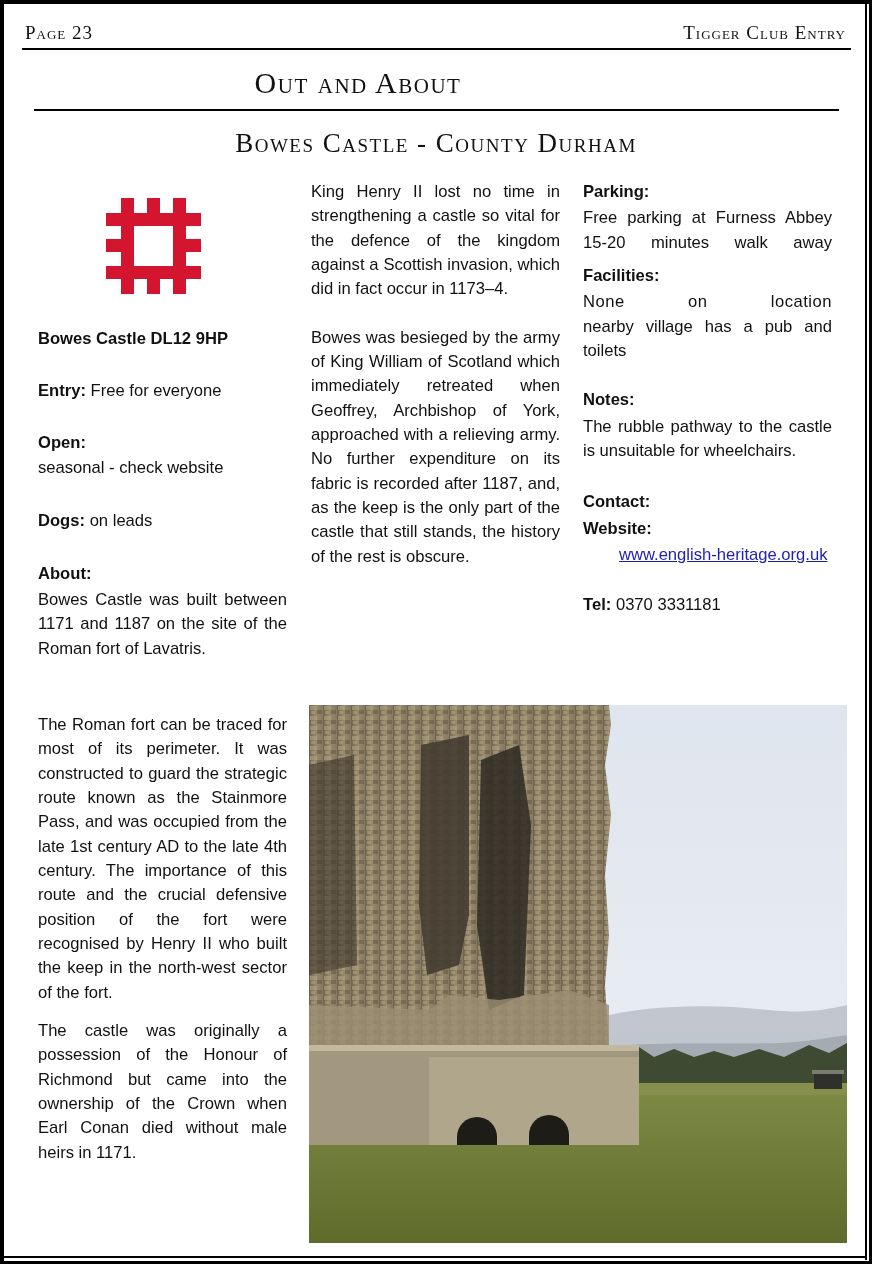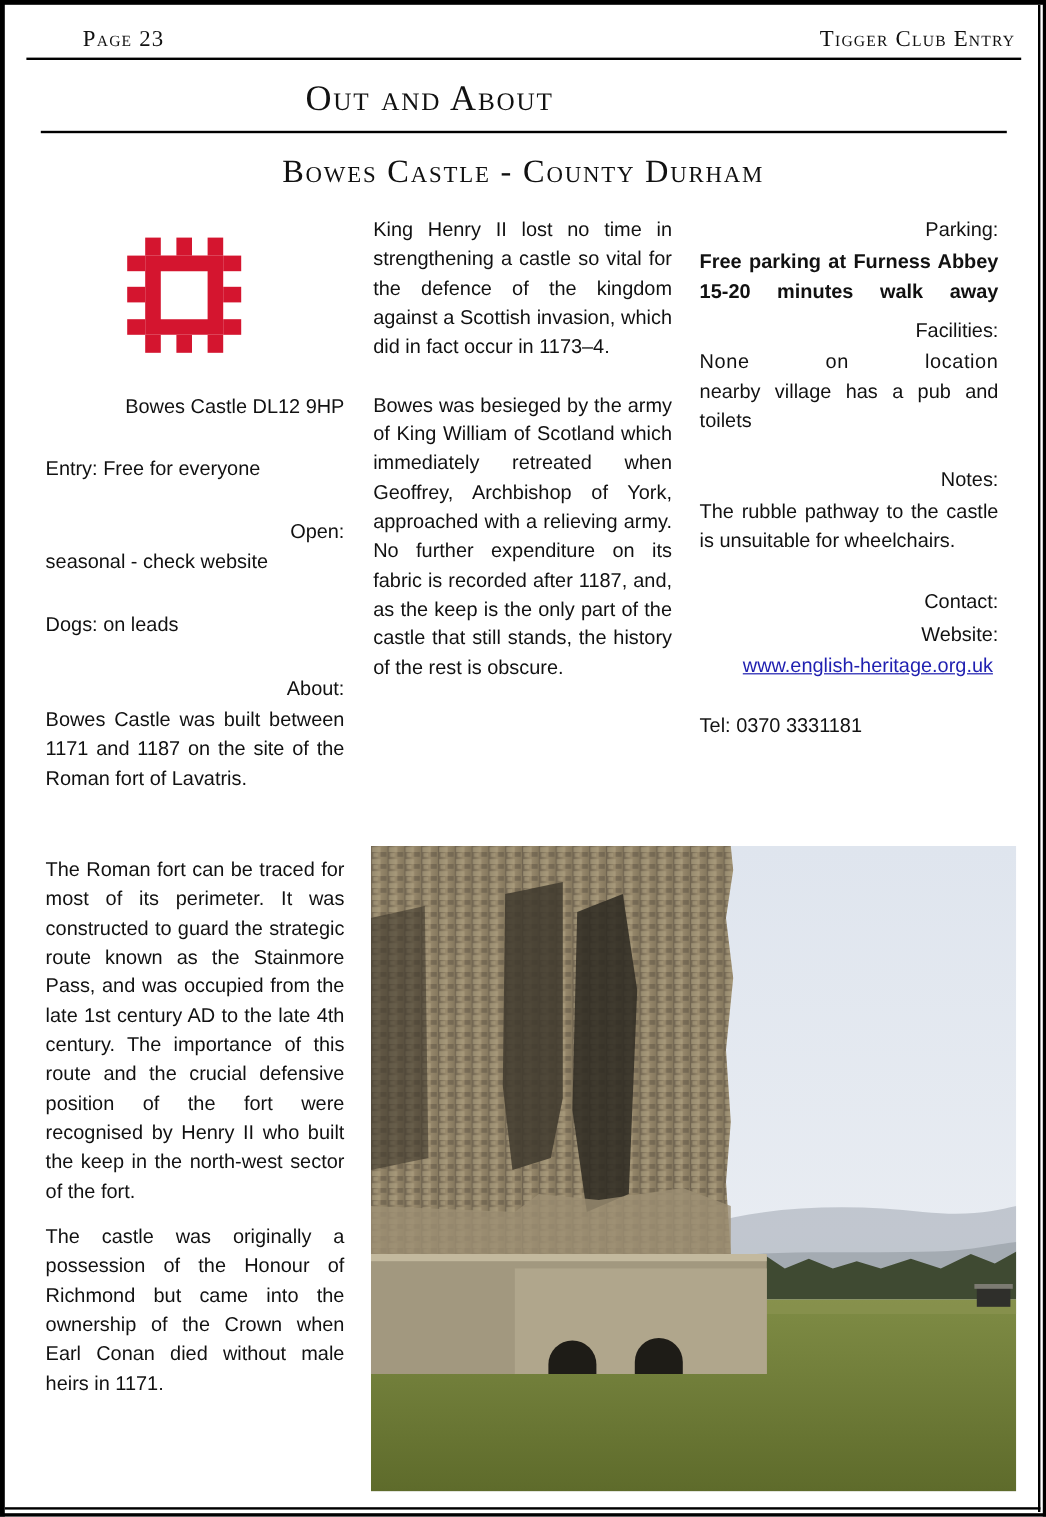--- a/index.html
+++ b/index.html
@@ -13,21 +13,21 @@
     .frame-right-b { position: absolute; left: 869px; top: 0; width: 3px; height: 1264px; background: #000; }
     .frame-bottom-a { position: absolute; left: 4px; top: 1256px; width: 863px; height: 2px; background: #000; }
     .frame-bottom-b { position: absolute; left: 0; top: 1261px; width: 872px; height: 3px; background: #000; }
 
     
     .run-left, .run-right {
       position: absolute; top: 22px;
       font-family: "Liberation Serif", "DejaVu Serif", serif;
       font-variant: small-caps; font-size: 19px; letter-spacing: 1px; color: #111;
     }
-    .run-left { left: 25px; margin-left: 44px; }
+    .run-left { left: 25px; }
     .run-right { right: 26px; }
     .rule-header { position: absolute; left: 22px; top: 48px; width: 829px; height: 1.5px; background: #000; }
 
     .section-title {
       position: absolute; left: 0; width: 716px; top: 66px; text-align: center;
       font-family: "Liberation Serif", "DejaVu Serif", serif;
       font-variant: small-caps; font-size: 30px; letter-spacing: 1.5px; color: #111;
     }
     .rule-section { position: absolute; left: 34px; top: 109px; width: 805px; height: 1.5px; background: #000; }
 
@@ -36,21 +36,21 @@
       font-family: "Liberation Serif", "DejaVu Serif", serif;
       font-variant: small-caps; font-size: 27px; letter-spacing: 1.5px; color: #111;
     }
 
     
     .logo { position: absolute; left: 104px; top: 196px; width: 99px; height: 100px; }
 
     
     .col { position: absolute; font-size: 16.6px; line-height: 24.35px; color: #111; }
     .col p { text-align: justify; }
-    .col .b { font-weight: normal; text-align: right; }
+    .col .b { font-weight: bold; }
     .col-left { left: 38px; width: 249px; }
     .col-mid { left: 311px; width: 249px; top: 180px; }
     .col-right { left: 583px; width: 249px; top: 180px; }
 
     .blk { position: absolute; left: 0; width: 249px; }
     .last-justify { text-align-last: justify; }
 
     a.link { color: #1a0dab; text-decoration: underline; color: #1f1fb0; }
 
     
@@ -122,21 +122,21 @@
   <p class="blk" style="top:1019px;">The castle was originally a possession of the Honour of Richmond but came into the ownership of the Crown when Earl Conan died without male heirs in 1171.</p>
 </div>
 
 <div class="col col-mid">
   <p>King Henry II lost no time in strengthening a castle so vital for the defence of the kingdom against a Scottish invasion, which did in fact occur in 1173–4.</p>
   <p style="margin-top:24px;">Bowes was besieged by the army of King William of Scotland which immediately retreated when Geoffrey, Archbishop of York, approached with a relieving army. No further expenditure on its fabric is recorded after 1187, and, as the keep is the only part of the castle that still stands, the history of the rest is obscure.</p>
 </div>
 
 <div class="col col-right">
   <div class="b">Parking:</div>
-  <p style="margin-top:2px;font-weight:bold;" class="last-justify">Free parking at Furness Abbey 15-20 minutes walk away</p>
+  <p style="margin-top:2px;" class="last-justify">Free parking at Furness Abbey 15-20 minutes walk away</p>
 
   <div class="b" style="margin-top:9px;">Facilities:</div>
   <p style="margin-top:2px;letter-spacing:0.5px;" class="last-justify">None on location</p>
   <p>nearby village has a pub and toilets</p>
 
   <div class="b" style="margin-top:25px;">Notes:</div>
   <p style="margin-top:2px;">The rubble pathway to the castle is unsuitable for wheelchairs.</p>
 
   <div class="b" style="margin-top:27px;">Contact:</div>
   <div class="b" style="margin-top:2px;">Website:</div>

